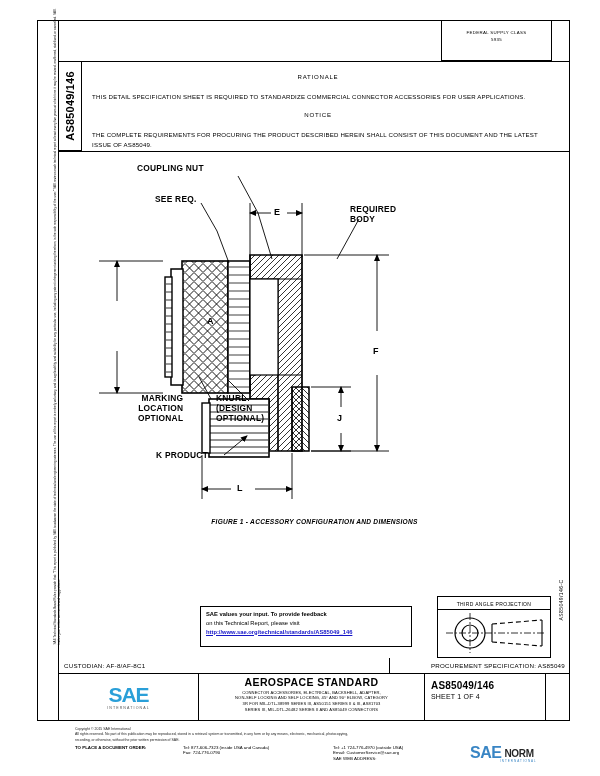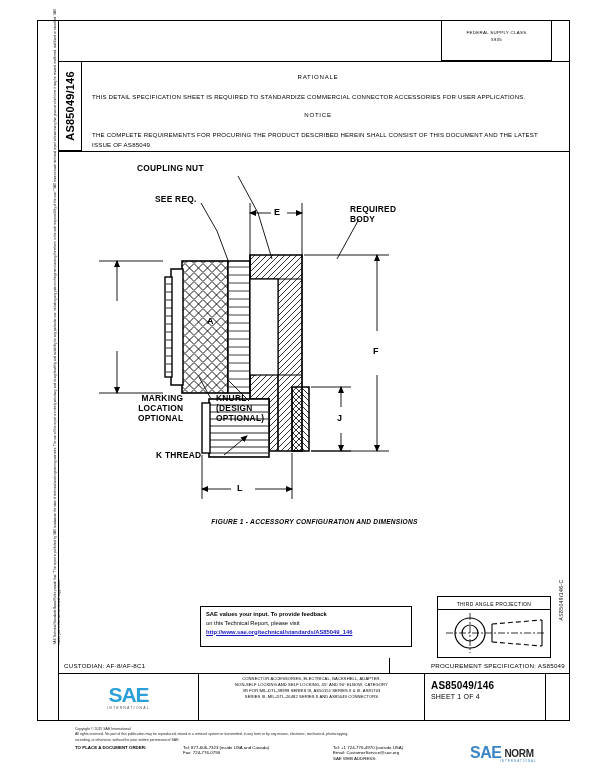--- a/index.html
+++ b/index.html
@@ -417,21 +417,21 @@
     <div class="lbl" style="left:78px; top:13px;">COUPLING NUT</div>
     <div class="lbl" style="left:96px; top:44px;">SEE REQ.</div>
     <div class="lbl" style="left:291px; top:54px; text-align:left;">REQUIRED
 BODY</div>
     <div class="lbl" style="left:79px; top:243px; text-align:right;">MARKING
 LOCATION
 OPTIONAL</div>
     <div class="lbl" style="left:157px; top:243px; text-align:left;">KNURL
 (DESIGN
 OPTIONAL)</div>
-    <div class="lbl" style="left:97px; top:300px;">K THREAD</div>
+    <div class="lbl" style="left:97px; top:300px;">K PRODUCT</div>
 
     <div class="dim" style="left:148px; top:165px;">A</div>
     <div class="dim" style="left:215px; top:56px;">E</div>
     <div class="dim" style="left:314px; top:195px;">F</div>
     <div class="dim" style="left:278px; top:262px;">J</div>
     <div class="dim" style="left:178px; top:332px;">L</div>
 
     <div class="fig-cap">FIGURE 1 - ACCESSORY CONFIGURATION AND DIMENSIONS</div>
   </div>
 
@@ -466,20 +466,21 @@
   </div>
 
   <div class="tb-main">
 
     <div class="tb-logo">
       <div class="sae-logo-txt">SAE</div>
       <div class="sae-logo-sub">INTERNATIONAL</div>
     </div>
 
     <div class="tb-mid">
+      <div class="tb-mid-title">AEROSPACE STANDARD</div>
       <div class="tb-mid-desc">CONNECTOR ACCESSORIES, ELECTRICAL, BACKSHELL, ADAPTER,</div>
       <div class="tb-mid-desc">NON-SELF LOCKING AND SELF LOCKING, 45° AND 90° ELBOW, CATEGORY</div>
       <div class="tb-mid-desc">3R FOR MIL-DTL-38999 SERIES III, AS50151 SERIES II &amp; III, AS81703</div>
       <div class="tb-mid-desc">SERIES III, MIL-DTL-26482 SERIES II AND AS85049 CONNECTORS</div>
     </div>
 
     <div class="tb-right">
       <div class="tb-docnum">AS85049/146</div>
       <div class="tb-sheet">SHEET 1 OF 4</div>
     </div>

